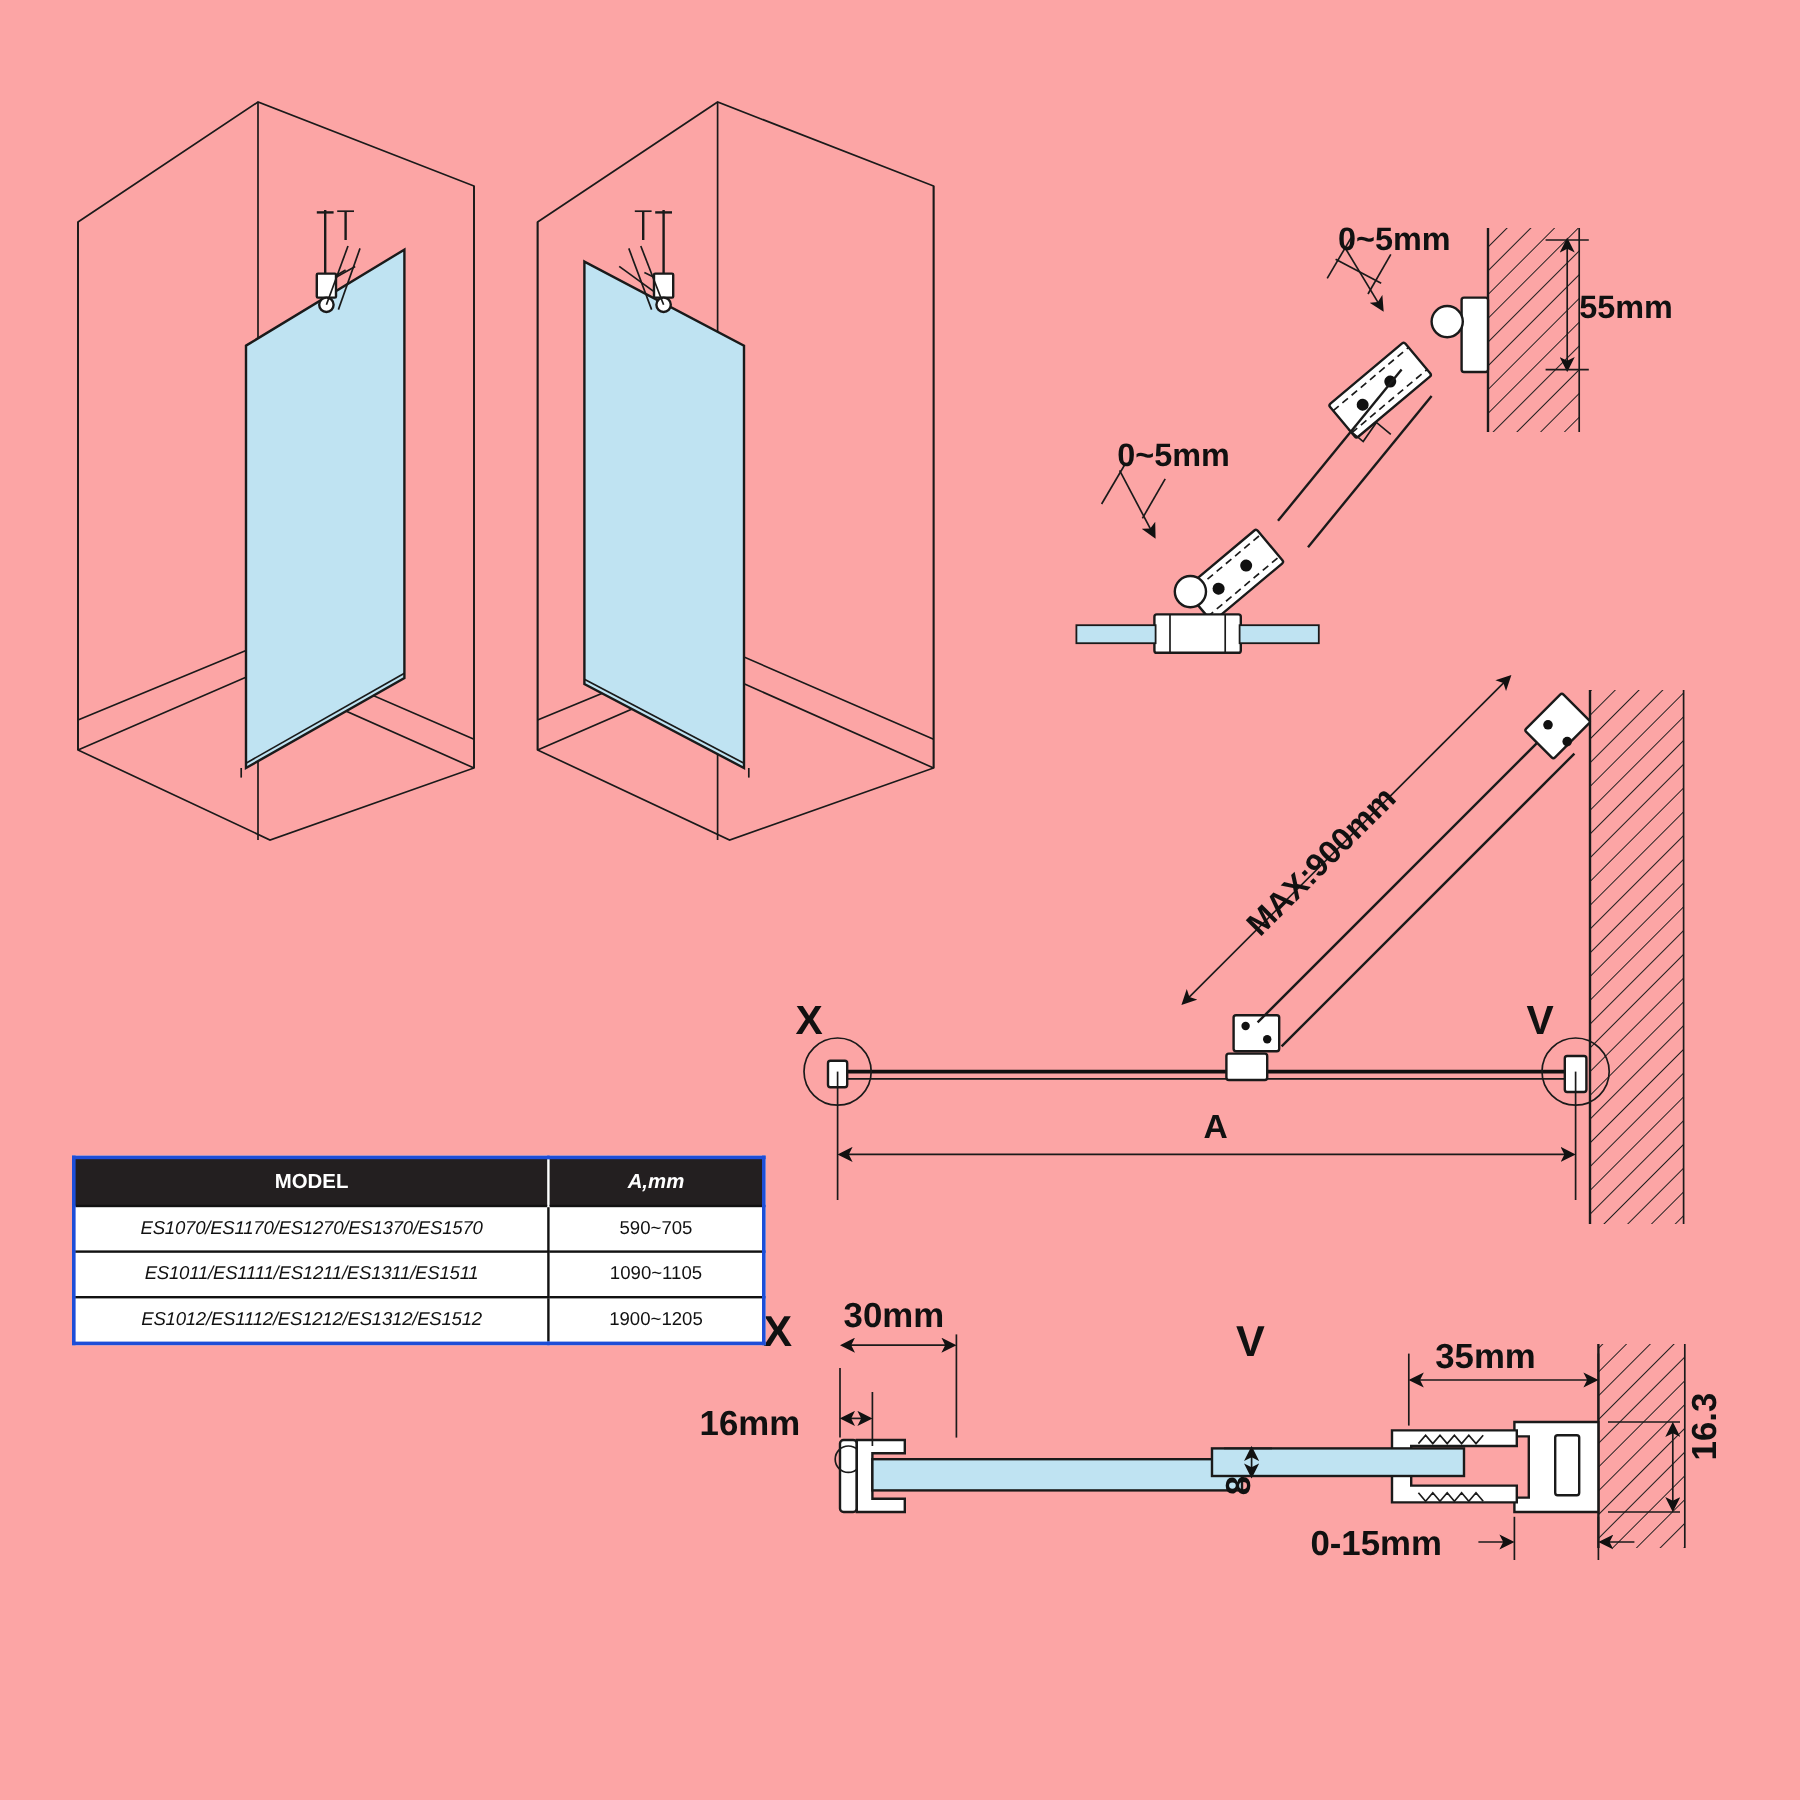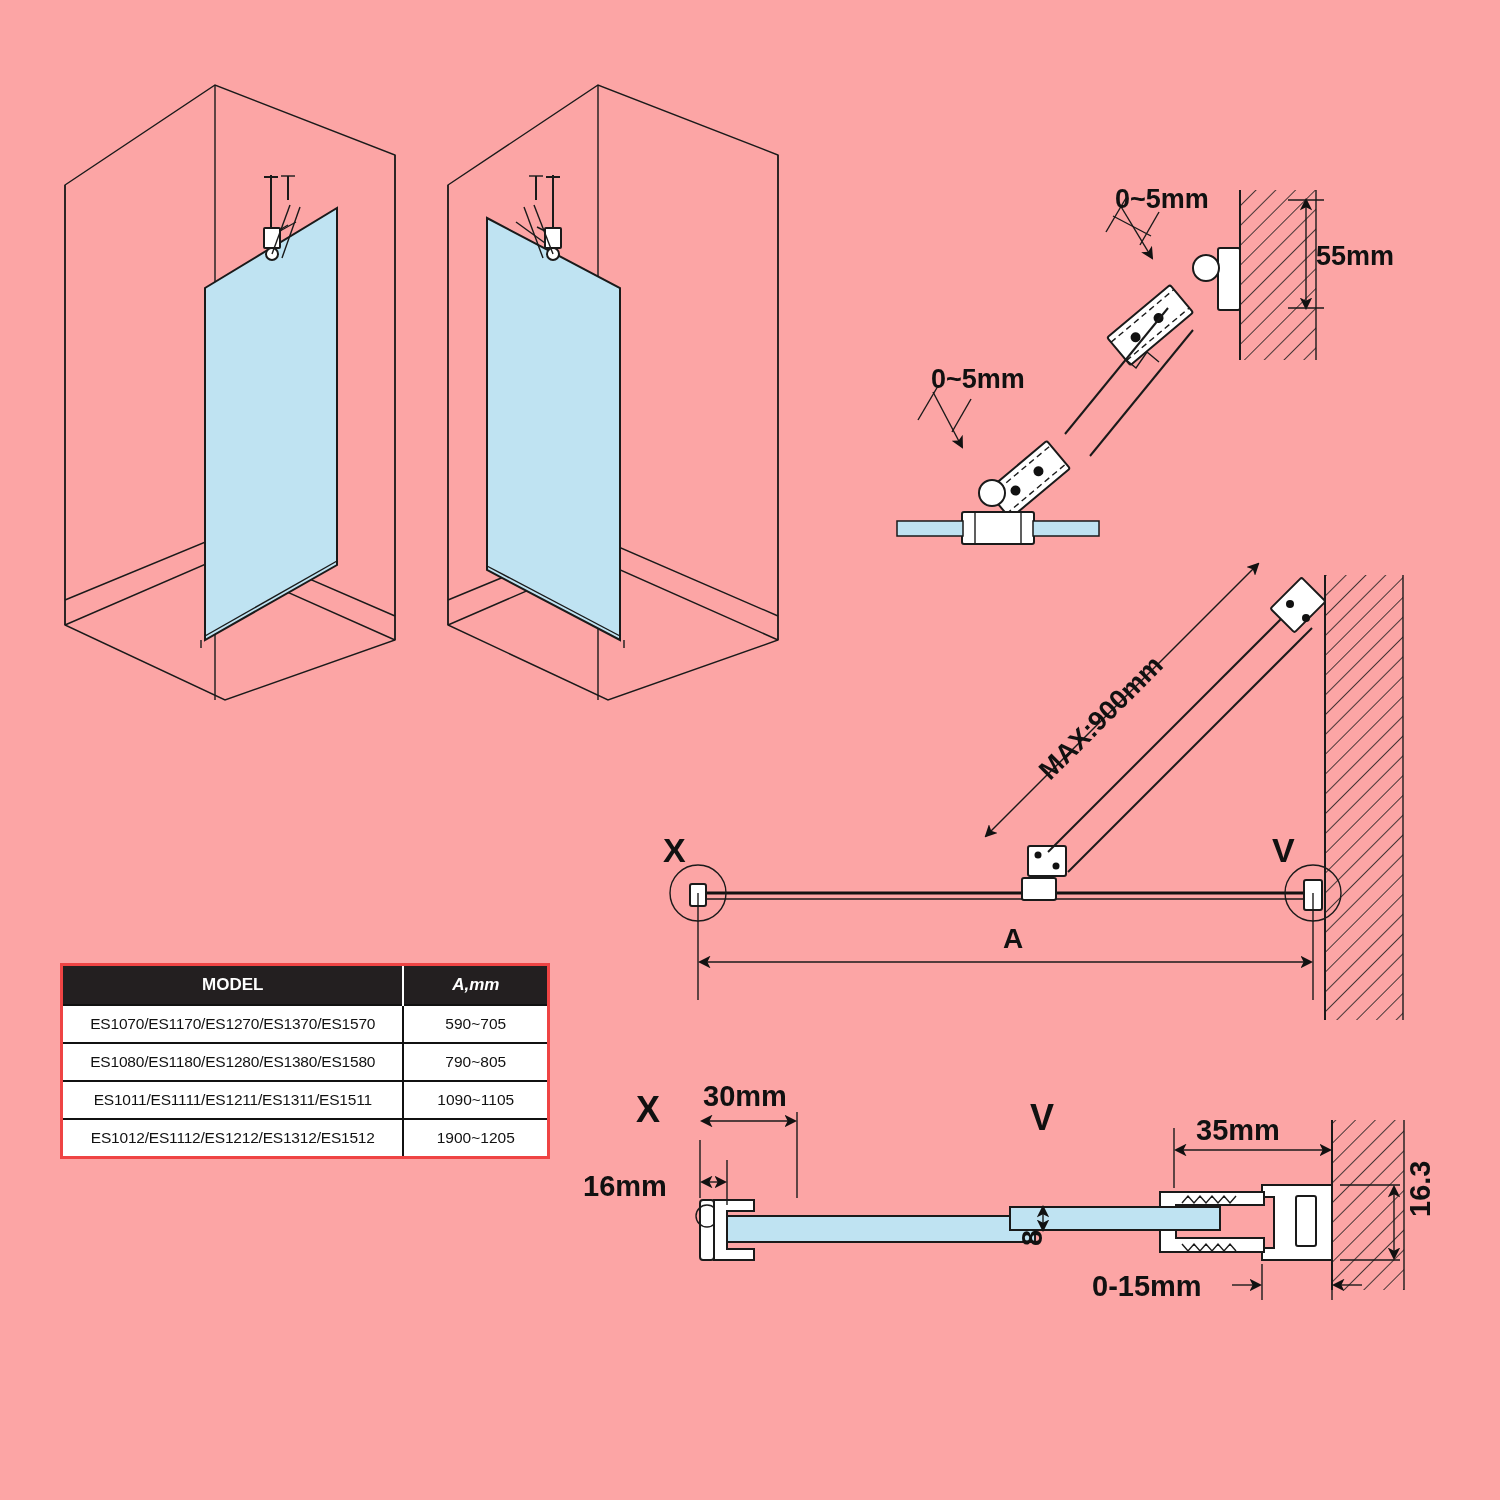--- a/index.html
+++ b/index.html
@@ -55,23 +55,23 @@
   .dim-text {
     font-family: "Liberation Sans", sans-serif;
     font-weight: bold;
     fill: #111111;
   }
   
   #spec-table {
     position: absolute;
     left: 60px;
     top: 963px;
-    width: 490px;
+    width: 578px;
     border-collapse: collapse;
-    border: 3px solid #ef4444;
+    border: 3px solid #1d4ed8;
     background: #ffffff;
     font-family: "Liberation Sans", sans-serif;
   }
   #spec-table thead th {
     background: #231f20;
     color: #ffffff;
     font-size: 17px;
     font-weight: bold;
     padding: 9px 4px;
     border: none;
@@ -80,21 +80,21 @@
   #spec-table thead th.col-model { width: 344px; }
   #spec-table thead th.col-a { width: 150px; border-left: 2px solid #ffffff; font-style: italic; }
   #spec-table tbody td {
     border: 2px solid #111111;
     font-size: 15.5px;
     color: #111111;
     padding: 9px 6px;
     text-align: center;
     white-space: nowrap;
   }
-  #spec-table tbody td.model-cell { letter-spacing: -0.2px; }
+  #spec-table tbody td.model-cell { letter-spacing: -0.2px; font-style: italic; }
 </style>
 </head>
 <body>
 
 <div id="page">
 
   <svg class="layer" viewBox="0 0 1500 1500">
     <defs>
       <pattern id="hatch45" width="14" height="14" patternUnits="userSpaceOnUse" patternTransform="rotate(45)">
         <line x1="0" y1="0" x2="0" y2="14" stroke="#1a1a1a" stroke-width="1.6"></line>
@@ -332,24 +332,20 @@
         <th class="col-model">MODEL</th>
         <th class="col-a">A,mm</th>
       </tr>
     </thead>
     <tbody>
       <tr>
         <td class="model-cell">ES1070/ES1170/ES1270/ES1370/ES1570</td>
         <td>590~705</td>
       </tr>
       <tr>
-        <td class="model-cell">ES1080/ES1180/ES1280/ES1380/ES1580</td>
-        <td>790~805</td>
-      </tr>
-      <tr>
         <td class="model-cell">ES1011/ES1111/ES1211/ES1311/ES1511</td>
         <td>1090~1105</td>
       </tr>
       <tr>
         <td class="model-cell">ES1012/ES1112/ES1212/ES1312/ES1512</td>
         <td>1900~1205</td>
       </tr>
     </tbody>
   </table>
 

